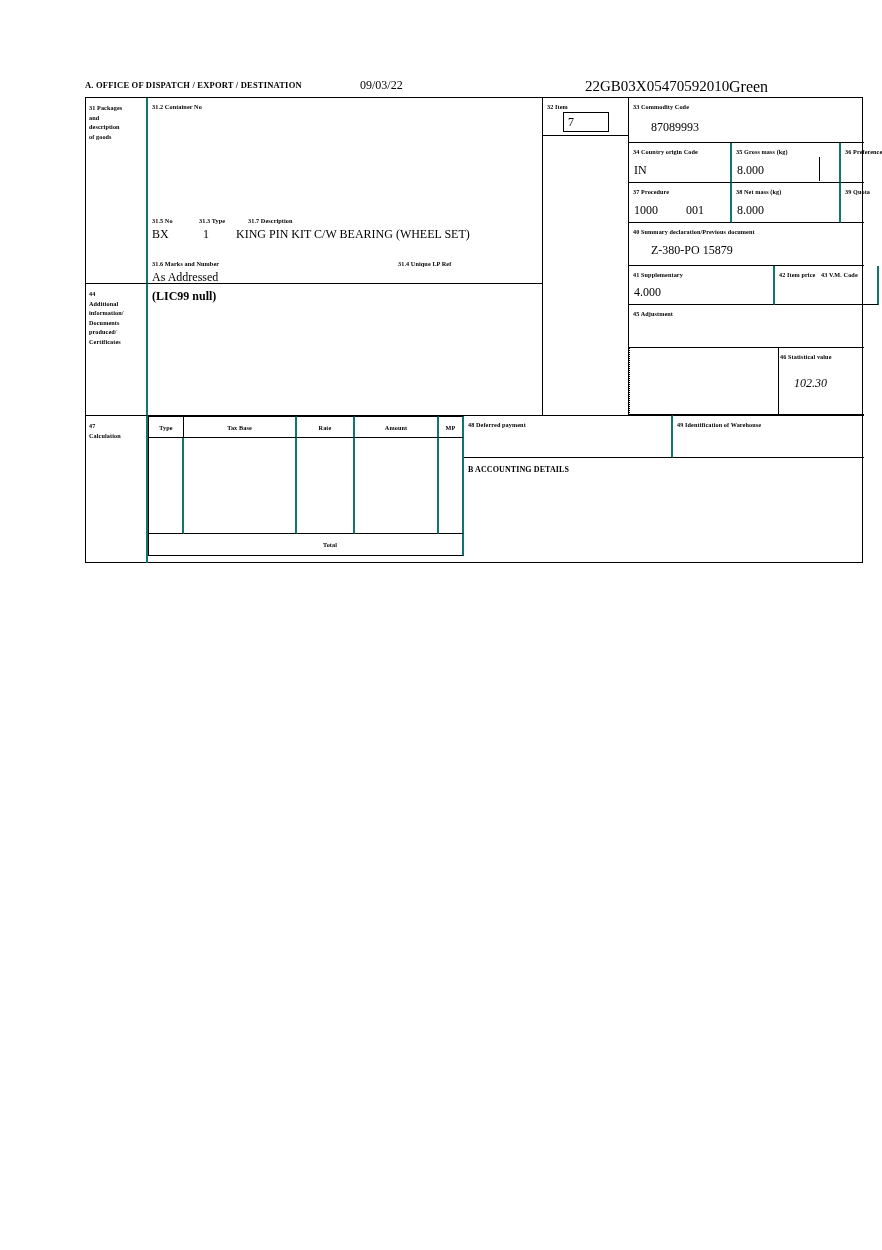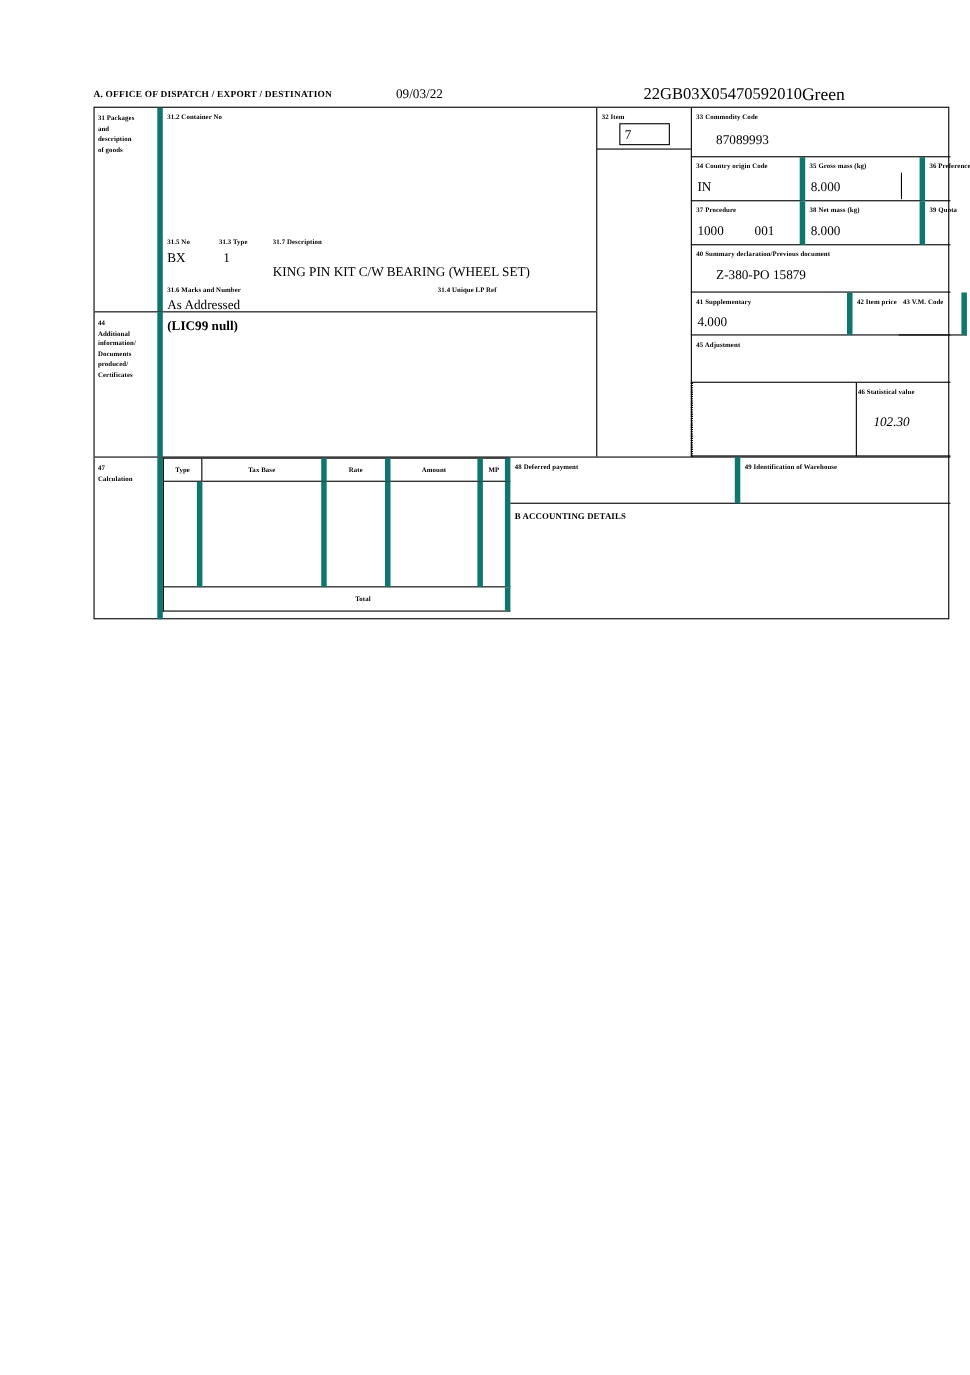--- a/index.html
+++ b/index.html
@@ -67,21 +67,21 @@
     border: 1px solid #000;
     box-sizing: border-box;
   }
 
   
   .box {
     position: absolute;
     box-sizing: border-box;
   }
   .bl { border-left: 1px solid #000; }
-  .br { border-right: 5px solid #0f766e; }
+  .br { border-right: 2px solid #0f766e; }
   .bt { border-top: 1px solid #000; }
   .bb { border-bottom: 1px solid #000; }
   .allb { border: 1px solid #000; }
 
   .lbl {
     font-size: 6.2px;
     font-weight: bold;
     letter-spacing: 0.1px;
     line-height: 8.5px;
     white-space: nowrap;
@@ -136,21 +136,21 @@
 
       <div class="lbl" style="position:absolute; left:4px; top:5px;">31.2 Container No</div>
       <div class="val" style="position:absolute; left:6px; top:16px;"></div>
 
       <div class="lbl" style="position:absolute; left:4px; top:119px;">31.5 No</div>
       <div class="lbl" style="position:absolute; left:51px; top:119px;">31.3 Type</div>
       <div class="lbl" style="position:absolute; left:100px; top:119px;">31.7 Description</div>
 
       <div class="val-big" style="position:absolute; left:4px; top:129px;">BX</div>
       <div class="val-big" style="position:absolute; left:55px; top:129px;">1</div>
-      <div class="val-big" style="position:absolute; left:100px; top:129px;margin-top:13px;">KING PIN KIT C/W BEARING (WHEEL SET)</div>
+      <div class="val-big" style="position:absolute; left:88px; top:129px;">KING PIN KIT C/W BEARING (WHEEL SET)</div>
 
       <div class="lbl" style="position:absolute; left:4px; top:162px;">31.6 Marks and Number</div>
       <div class="lbl" style="position:absolute; left:250px; top:162px;">31.4 Unique LP Ref</div>
       <div class="val-big" style="position:absolute; left:4px; top:172px;">As Addressed</div>
       <div class="val-big" style="position:absolute; left:250px; top:172px;"></div>
     </div>
 
     <div class="box bl bb" style="left:456px; top:0; width:86px; height:38px;">
       <div class="lbl" style="position:absolute; left:4px; top:5px;">32 Item</div>
       <div class="box allb" style="left:20px; top:14px; width:46px; height:20px;">

